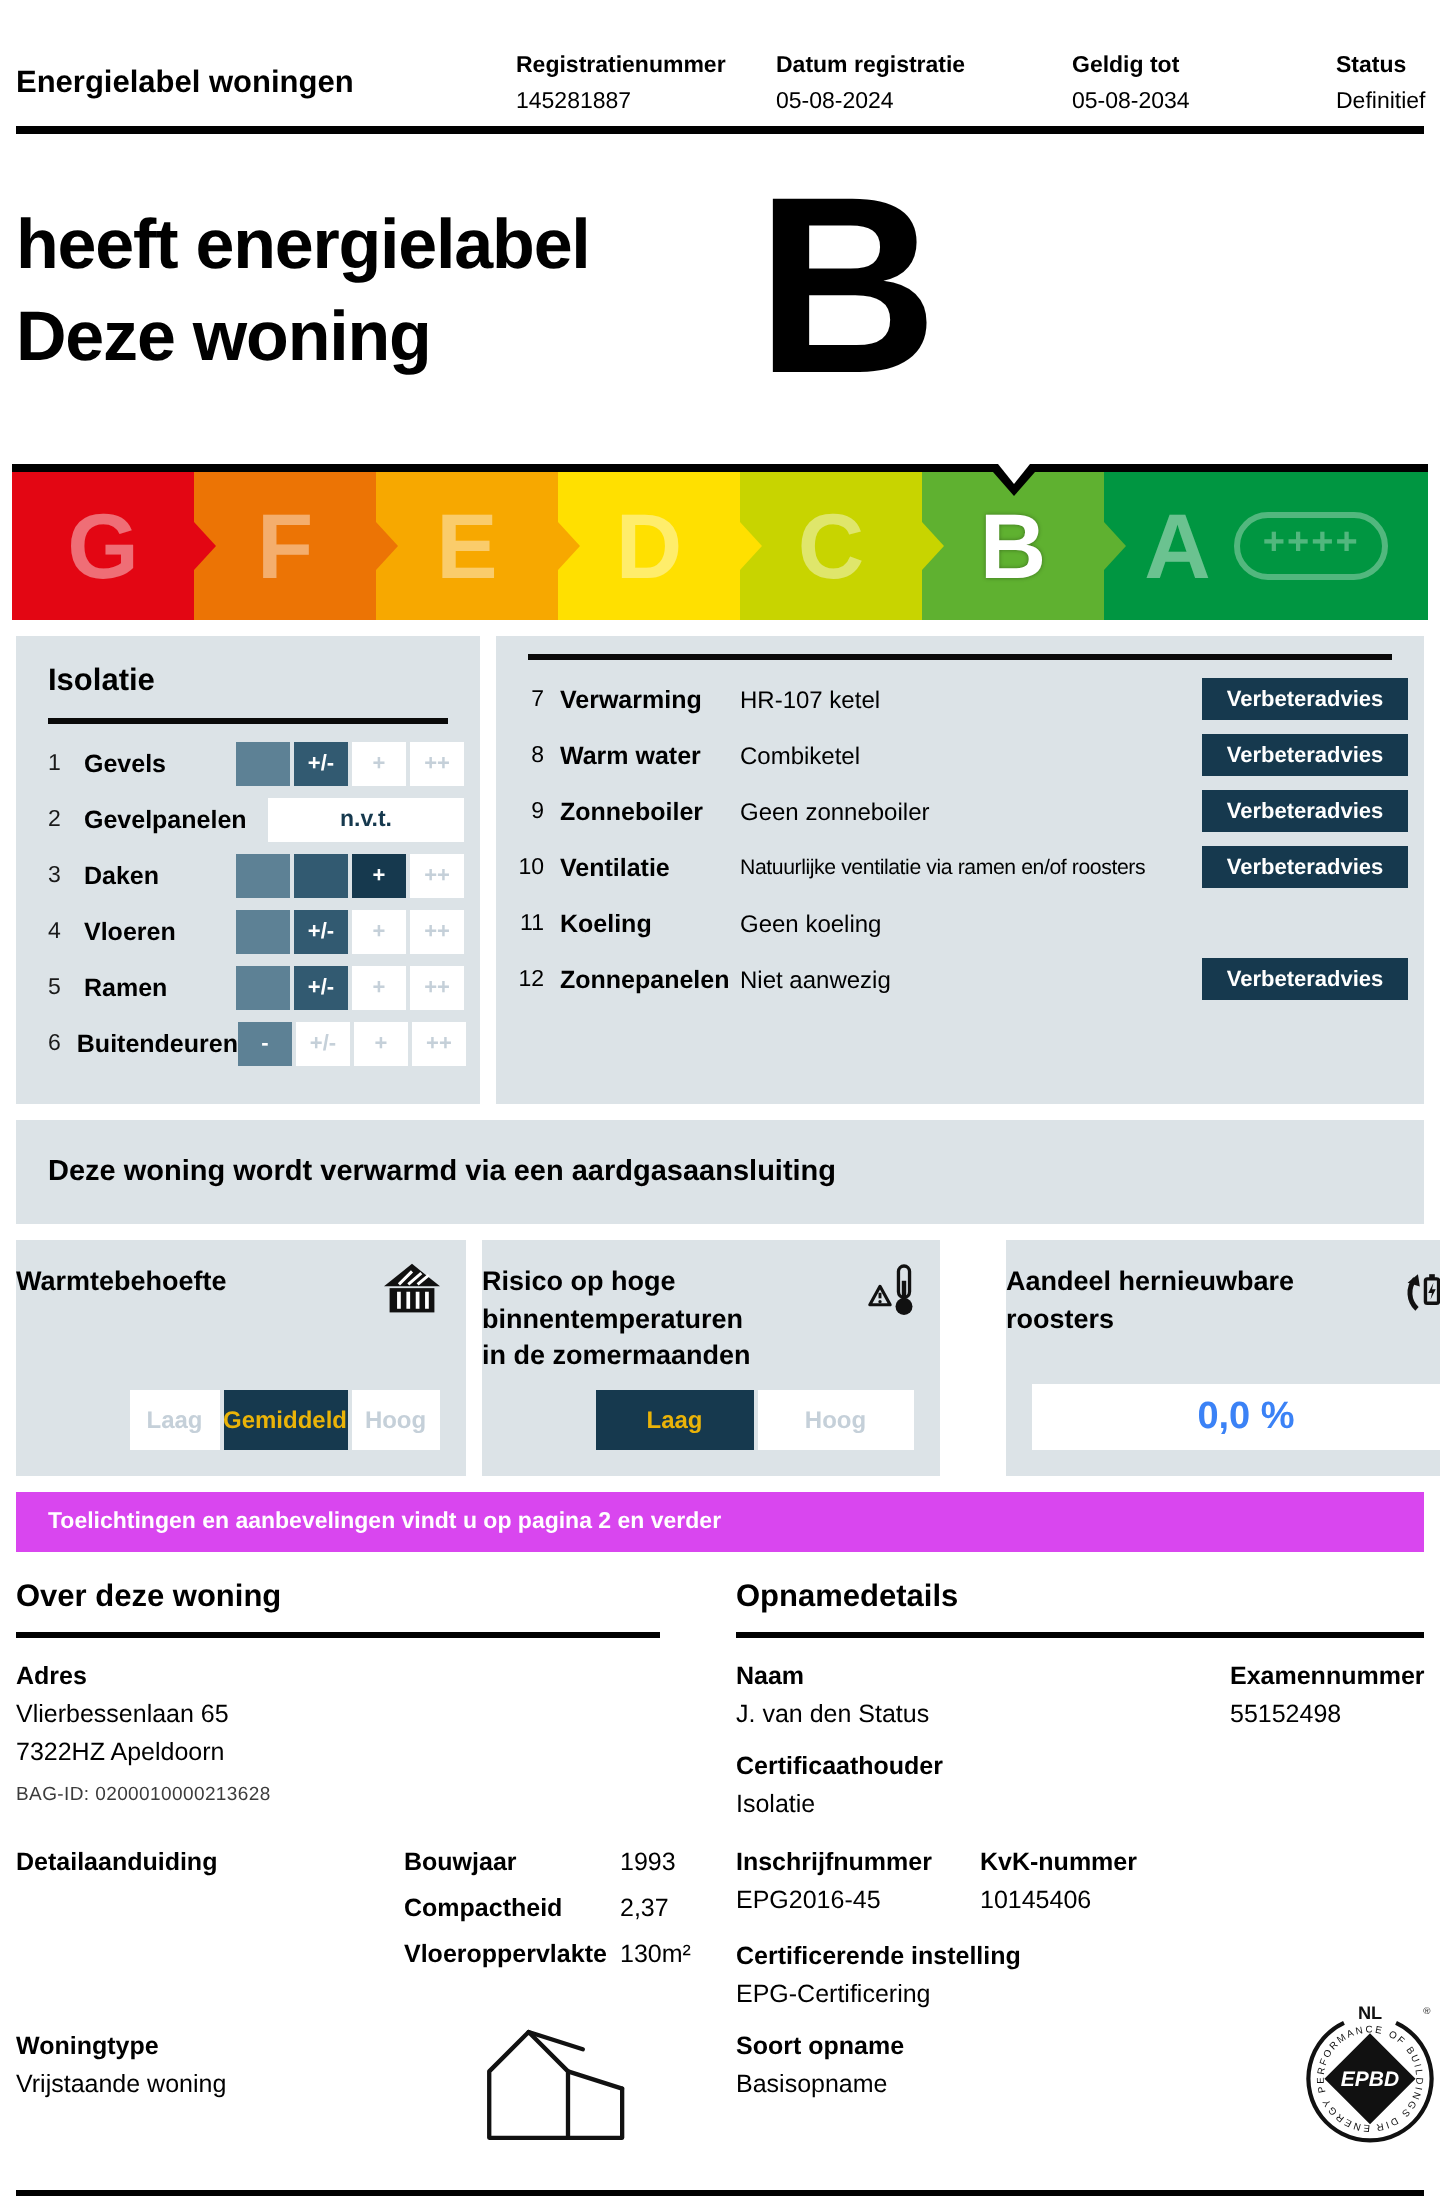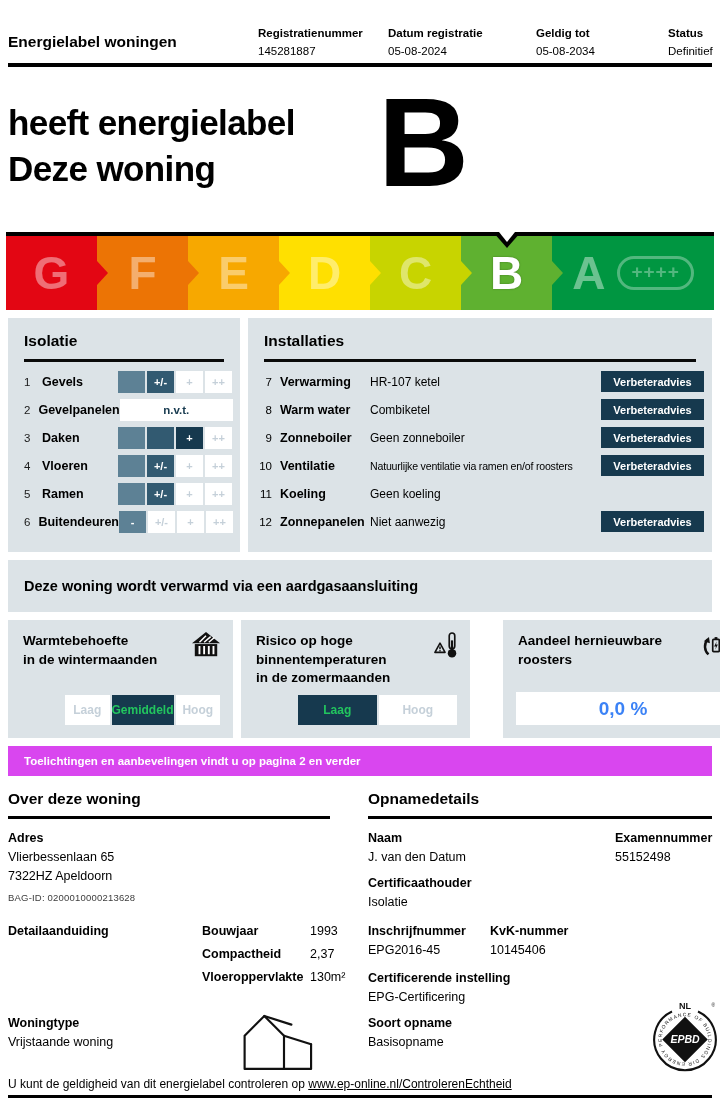--- a/index.html
+++ b/index.html
@@ -49,42 +49,42 @@
   .rows { margin-top:6px; }
   .iso-row { display:flex; align-items:center; height:28px; padding:0 8px 0 16px; }
   .iso-num { width:10px; font-size:11.5px; color:#1a1a1a; }
   .iso-label { font-size:12.5px; font-weight:bold; margin-left:8px; white-space:nowrap; }
   .iso-cells { margin-left:auto; display:flex; gap:2px; }
   .cell { width:27px; height:22px; display:flex; align-items:center; justify-content:center; font-size:11px; font-weight:bold; }
   .cell-lvl1 { background:#5d8195; color:#fff; }
   .cell-lvl2 { background:#325a71; color:#fff; }
   .cell-lvl3 { background:#16394e; color:#fff; }
   .cell-off  { background:#fff; color:#c5d0d9; }
-  .cell-nvt  { width:113px; background:#fff; color:#16394e; font-size:11.5px; }
+  .cell-nvt  { width:98px; background:#fff; color:#16394e; font-size:11.5px; }
 
   .inst-row { display:flex; align-items:center; height:28px; padding:0 8px 0 6px; }
   .inst-num { width:18px; text-align:right; font-size:11.5px; }
   .inst-label { width:90px; margin-left:8px; font-size:12.5px; font-weight:bold; white-space:nowrap; }
   .inst-value { flex:1; font-size:12px; white-space:nowrap; }
   .inst-value.condensed { font-size:10.6px; letter-spacing:-0.2px; }
   .advice-btn { width:103px; height:21px; background:#16394e; color:#fff; font-size:11px; font-weight:bold;
     display:flex; align-items:center; justify-content:center; cursor:pointer; }
 
   
   .gas { position:absolute; left:8px; top:560px; width:704px; height:52px; background:#dce3e7;
     display:flex; align-items:center; padding-left:16px; font-size:14.5px; font-weight:bold; }
 
   
-  .box { position:absolute; top:620px; height:118px; background:#dce3e7; padding:12px 15px; }
+  .box { position:absolute; top:620px; height:118px; background:#dce3e7; padding:12px 0; }
   .box1 { left:8px; width:225px; } .box2 { left:241px; width:229px; } .box3 { left:503px; width:240px; }
   .box-title { font-size:13.5px; font-weight:bold; line-height:18.5px; }
   .box-icon { position:absolute; top:11px; right:12px; }
   .opts { position:absolute; left:13px; right:13px; bottom:13px; display:flex; gap:2px;margin-left:44px; }
   .opt { flex:1; height:30px; display:flex; align-items:center; justify-content:center; font-size:12px; font-weight:bold; }
-  .opt-on { background:#16394e; color:#22c55e; }
+  .opt-on { background:#16394e; color:#eab308; }
   .opt-off { background:#fff; color:#c5d0d9; }
   .value-bar { position:absolute; left:13px; right:13px; bottom:13px; height:33px; background:#fff;
     color:#3b82f6; font-size:19px; font-weight:bold; display:flex; align-items:center; justify-content:center; }
 
   
   .note { position:absolute; left:8px; top:746px; width:704px; height:30px; background:#5b7e8e; color:#fff;
     font-size:11.5px; font-weight:bold; display:flex; align-items:center; padding-left:16px; }
 
   
   .h2 { position:absolute; font-size:15.5px; font-weight:bold; }
@@ -215,21 +215,20 @@
           <span class="cell cell-lvl1">-</span>
           <span class="cell cell-off">+/-</span>
           <span class="cell cell-off">+</span>
           <span class="cell cell-off">++</span>
         </span>
       </div>
     </div>
   </div>
 
   <div class="panel panel-inst" style="background-color: rgb(220, 227, 231); --seg: #dce3e7;">
-    <h2>Installaties</h2>
     <div class="rule"></div>
     <div class="rows">
       <div class="inst-row">
         <span class="inst-num">7</span>
         <span class="inst-label">Verwarming</span>
         <span class="inst-value">HR-107 ketel</span>
         <span class="advice-btn" style="background-color: rgb(22, 57, 78); --seg: #16394e;">Verbeteradvies</span>
       </div>
       <div class="inst-row">
         <span class="inst-num">8</span>
@@ -263,21 +262,20 @@
     </div>
   </div>
 
   <div class="gas" style="background-color: rgb(220, 227, 231); --seg: #dce3e7;">
     <span>Deze woning wordt verwarmd via een aardgasaansluiting</span>
   </div>
 
   <div class="box box1" style="background-color: rgb(220, 227, 231); --seg: #dce3e7;">
     <div class="box-title">
       <div>Warmtebehoefte</div>
-      <div>in de wintermaanden</div>
     </div>
     <span class="box-icon">
       <svg viewBox="0 0 32 30" width="30" height="28">
         <path d="M16 1 L1 13 H31 Z" fill="#111"></path>
         <path d="M9 12 L16 5 M14 12 L21 6 M19 12 L25 7" stroke="#fff" stroke-width="1.6"></path>
         <rect x="4" y="14" width="24" height="13" fill="#111"></rect>
         <path d="M9 16 V25 M14 16 V25 M19 16 V25 M24 16 V25" stroke="#fff" stroke-width="2"></path>
       </svg>
     </span>
     <div class="opts">
@@ -358,21 +356,21 @@
         <path d="M78 48 L122 62"></path>
         <path d="M122 62 L122 102 L78 102"></path>
         <path d="M90 30 L122 62" stroke-width="0" opacity="0"></path>
       </g>
     </svg>
   </span>
 
   <div class="h2" style="left:368px;top:790px">Opnamedetails</div>
   <div class="hrule" style="left:368px;top:816px;width:344px"></div>
   <div class="b12" style="left:368px;top:831px">Naam</div>
-  <div class="r12" style="left:368px;top:850px">J. van den Datum</div>
+  <div class="r12" style="left:368px;top:850px">J. van den Status</div>
   <div class="b12" style="left:615px;top:831px">Examennummer</div>
   <div class="r12" style="left:615px;top:850px">55152498</div>
   <div class="b12" style="left:368px;top:876px">Certificaathouder</div>
   <div class="r12" style="left:368px;top:895px">Isolatie</div>
   <div class="b12" style="left:368px;top:924px">Inschrijfnummer</div>
   <div class="r12" style="left:368px;top:943px">EPG2016-45</div>
   <div class="b12" style="left:490px;top:924px">KvK-nummer</div>
   <div class="r12" style="left:490px;top:943px">10145406</div>
   <div class="b12" style="left:368px;top:971px">Certificerende instelling</div>
   <div class="r12" style="left:368px;top:990px">EPG-Certificering</div>
@@ -388,18 +386,15 @@
       <text font-size="7" letter-spacing="1.5" fill="#111">
         <textPath href="#ct">ENERGY PERFORMANCE OF BUILDINGS DIRECTIVE ★</textPath>
       </text>
       <rect x="27" y="33" width="46" height="46" transform="rotate(45 50 56)" fill="#111"></rect>
       <text x="50" y="61" text-anchor="middle" font-size="15" font-weight="bold" font-style="italic" fill="#fff">EPBD</text>
       <text x="50" y="13" text-anchor="middle" font-size="13" font-weight="bold" fill="#111">NL</text>
       <text x="88" y="10" font-size="7" fill="#111">®</text>
     </svg>
   </span>
 
-  <div class="footer">
-    <span>U kunt de geldigheid van dit energielabel controleren op </span><span class="link">www.ep-online.nl/ControlerenEchtheid</span>
-  </div>
   <div class="rule-bottom"></div>
 
 </div>
 
 </body></html>

